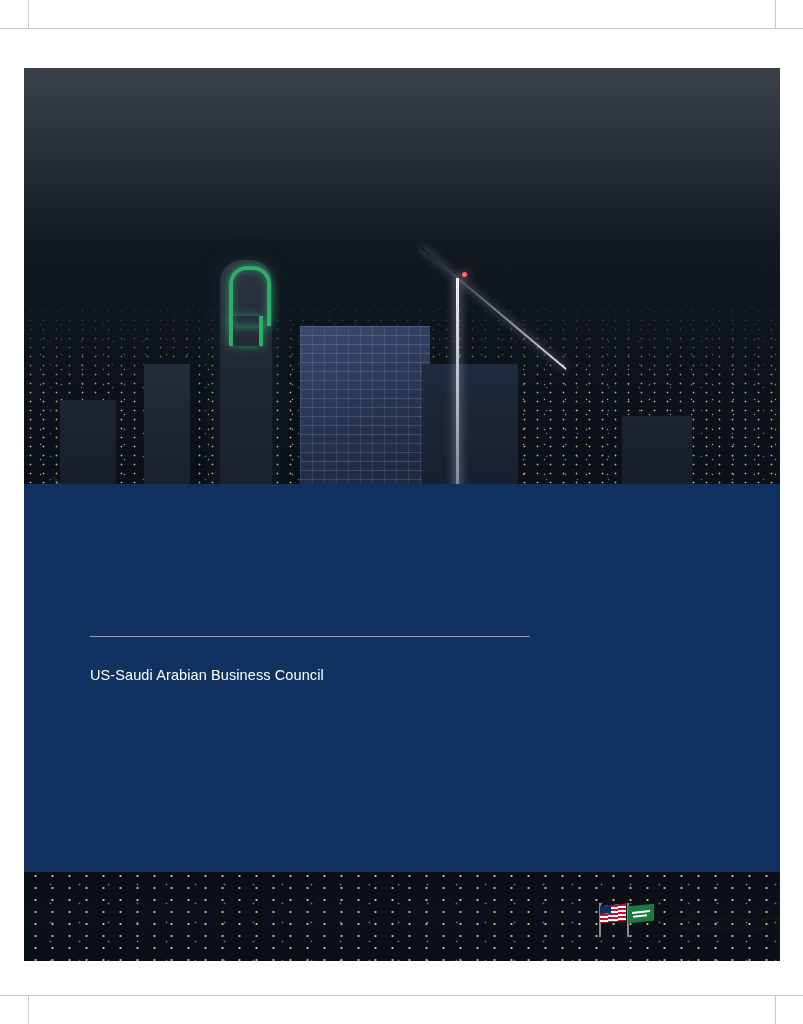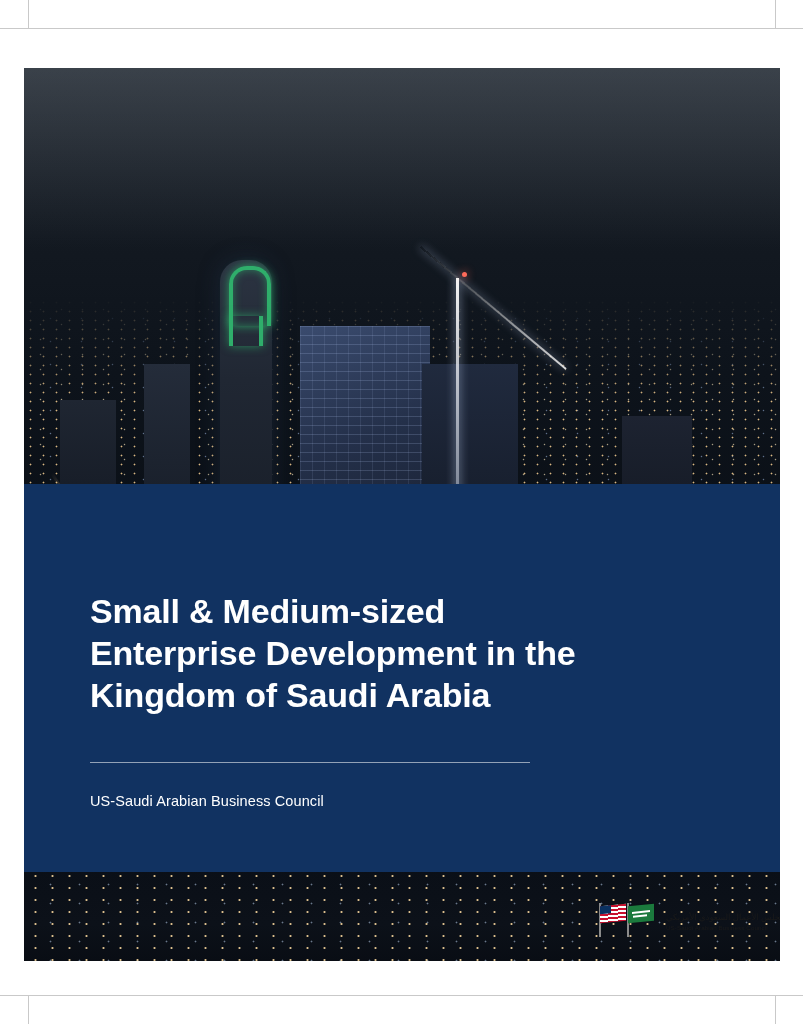--- a/index.html
+++ b/index.html
@@ -388,23 +388,20 @@
       <div class="block-d"></div>
       <div class="mast-diag"></div>
       <div class="mast"></div>
       <div class="beacon"></div>
 
       <div class="ground"></div>
     </div>
 
     <div class="title-band">
       <div class="title-inner">
-        <h1 class="cover-title">Small &amp; Medium-sized
-Enterprise Development in the
-Kingdom of Saudi Arabia</h1>
         <div class="rule"></div>
         <div class="cover-author">US-Saudi Arabian Business Council</div>
       </div>
     </div>
 
     <div class="logo">
       <div class="logo-flags">
         <div class="pole"></div>
         <div class="pole pole2"></div>
         <div class="flag flag-us"></div>

